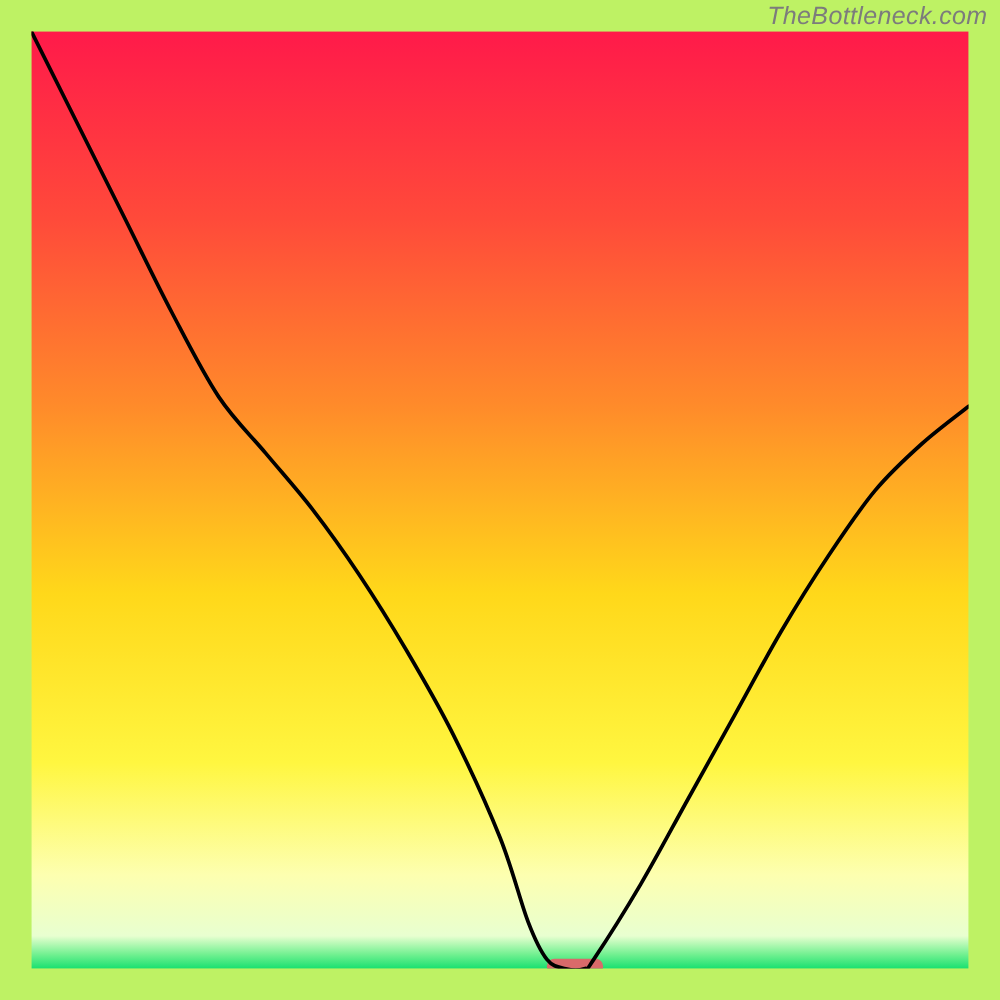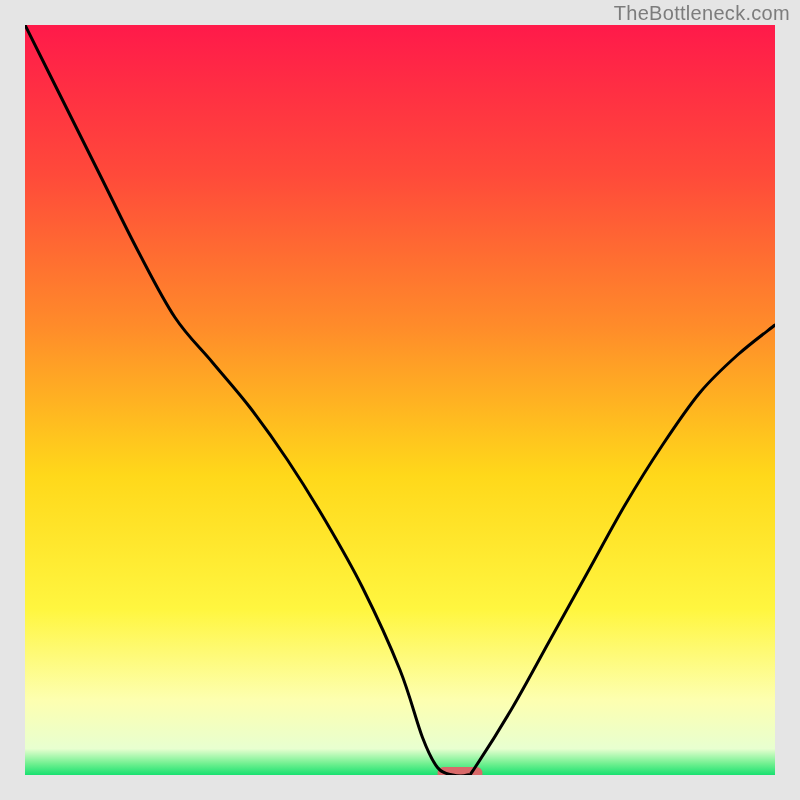--- a/index.html
+++ b/index.html
@@ -7,21 +7,22 @@
     padding: 0;
     width: 800px;
     height: 800px;
     background: #000;
     overflow: hidden;
   }
   .frame {
     position: relative;
     width: 800px;
     height: 800px;
-    background: #e5e5e5;
+    background: #bef264;
+    font-style: italic;
   }
   .plot {
     position: absolute;
     left: 25px;
     top: 25px;
     width: 750px;
     height: 750px;
     overflow: hidden;
   }
   .plot svg {

